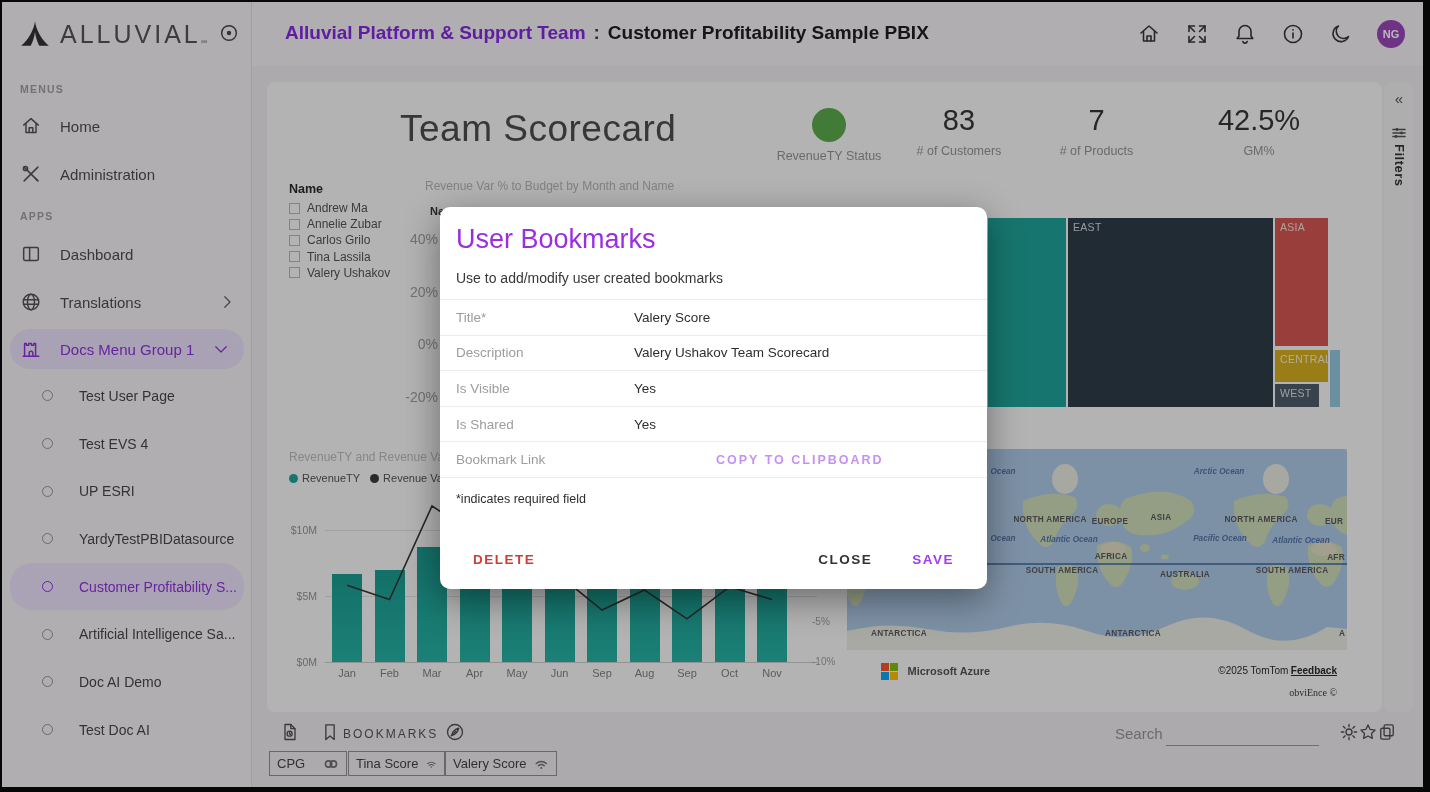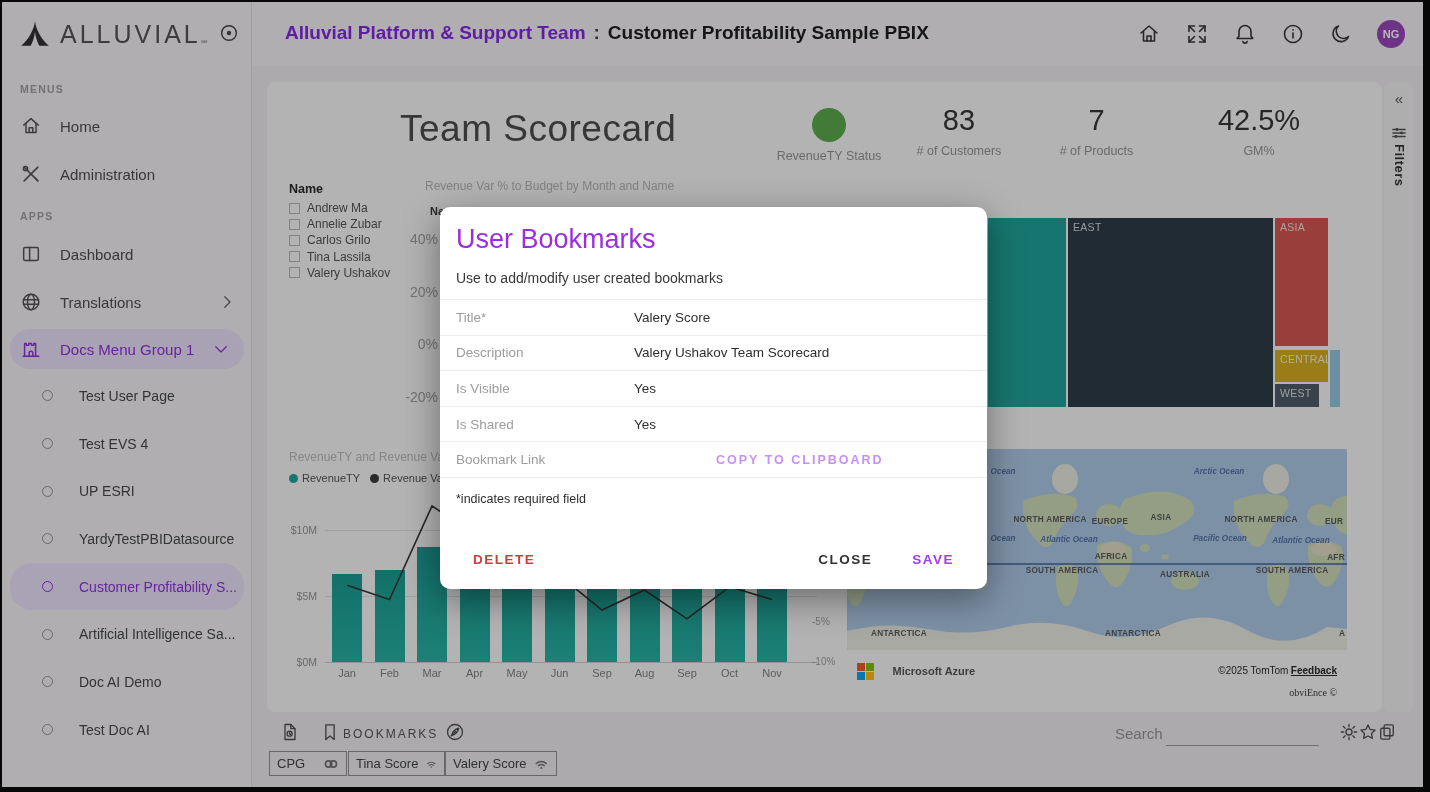--- a/index.html
+++ b/index.html
@@ -71,21 +71,21 @@
   .leg-item{display:flex;align-items:center;font-size:11px;color:#4e4e4e;white-space:nowrap;}
   .leg-dot{width:9px;height:9px;border-radius:50%;margin-right:4px;}
   .gridline{position:absolute;left:58px;width:492px;height:1px;background:#dedcdc;}
   .yl{position:absolute;left:14px;width:36px;text-align:right;font-size:10.5px;color:#8f8f8f;}
   .yr{position:absolute;left:545px;width:32px;font-size:10px;color:#9a9a9a;}
   .bar{position:absolute;width:30px;background:linear-gradient(180deg,#12978b,#1eae9e);z-index:2;}
   .month{position:absolute;width:40px;text-align:center;top:585px;font-size:11px;color:#7a7a7a;}
   .combo-line{position:absolute;left:0;top:0;pointer-events:none;z-index:3;}
 
   .map-wrap{position:absolute;left:580px;top:367px;width:500px;height:201px;border-radius:2px;overflow:hidden;}
-  .azure{position:absolute;left:590px;top:581px;display:flex;align-items:center;gap:19px;}
+  .azure{position:absolute;left:614px;top:581px;display:flex;align-items:center;gap:10px;}
   .ms-logo{display:grid;grid-template-columns:7.5px 7.5px;grid-template-rows:7.5px 7.5px;gap:1.5px;}
   .ms-logo div{width:7.5px;height:7.5px;}
   .azure-text{font-size:11px;font-weight:bold;color:#4e4e4e;}
   .tomtom{position:absolute;left:930px;top:583px;width:140px;text-align:right;font-family:"Liberation Serif",serif;font-size:10px;color:#222;}
   .tomtom .fb{font-weight:bold;text-decoration:underline;cursor:pointer;}
   .obvi{position:absolute;left:930px;top:605px;width:140px;text-align:right;font-family:"Liberation Serif",serif;font-size:10px;color:#333;}
 
   
   .filters-rail{position:absolute;left:1382px;top:80px;width:30px;height:630px;background:#f1efef;border-radius:8px;z-index:5;}
   .rail-collapse{display:block;text-align:center;font-size:15px;color:#4b4b4b;margin-top:8px;cursor:pointer;}

